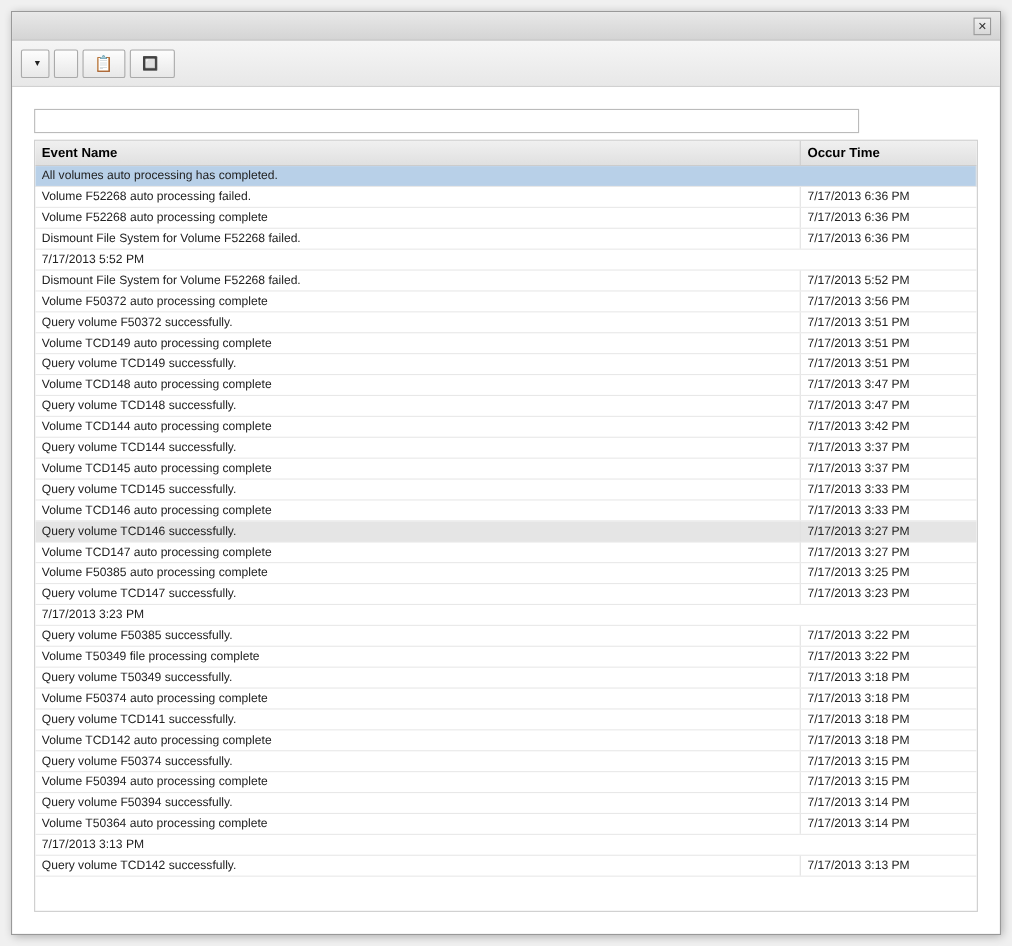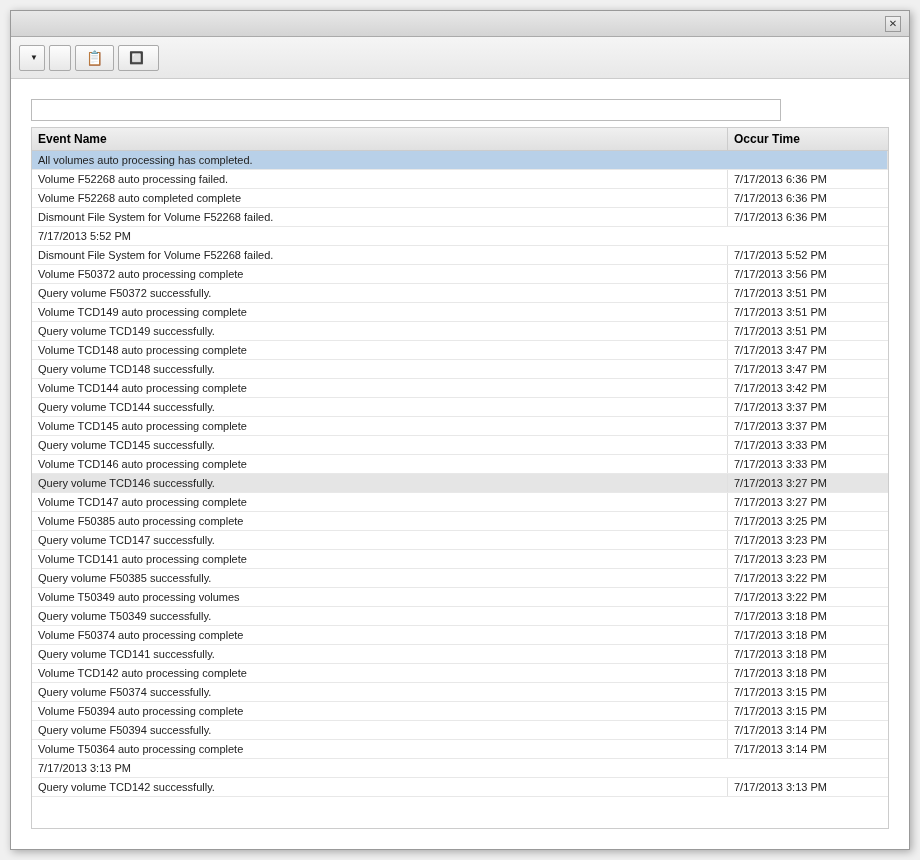--- a/index.html
+++ b/index.html
@@ -177,21 +177,21 @@
       </div>
       <div class="table-body" id="table-body">
       <div class="table-row selected">
     <div class="col-event">All volumes auto processing has completed.</div>
   </div>
           <div class="table-row">
     <div class="col-event">Volume F52268 auto processing failed.</div>
     <div class="col-time">7/17/2013 6:36 PM</div>
   </div>
           <div class="table-row">
-    <div class="col-event">Volume F52268 auto completed complete</div>
+    <div class="col-event">Volume F52268 auto processing complete</div>
     <div class="col-time">7/17/2013 6:36 PM</div>
   </div>
           <div class="table-row">
     <div class="col-event">Dismount File System for Volume F52268 failed.</div>
     <div class="col-time">7/17/2013 6:36 PM</div>
   </div>
           <div class="table-row">
     <div class="col-time">7/17/2013 5:52 PM</div>
   </div>
           <div class="table-row">
@@ -252,29 +252,28 @@
   </div>
           <div class="table-row">
     <div class="col-event">Volume F50385 auto processing complete</div>
     <div class="col-time">7/17/2013 3:25 PM</div>
   </div>
           <div class="table-row">
     <div class="col-event">Query volume TCD147 successfully.</div>
     <div class="col-time">7/17/2013 3:23 PM</div>
   </div>
           <div class="table-row">
-    <div class="col-event">Volume TCD141 auto processing complete</div>
     <div class="col-time">7/17/2013 3:23 PM</div>
   </div>
           <div class="table-row">
     <div class="col-event">Query volume F50385 successfully.</div>
     <div class="col-time">7/17/2013 3:22 PM</div>
   </div>
           <div class="table-row">
-    <div class="col-event">Volume T50349 auto processing volumes</div>
+    <div class="col-event">Volume T50349 file processing complete</div>
     <div class="col-time">7/17/2013 3:22 PM</div>
   </div>
           <div class="table-row">
     <div class="col-event">Query volume T50349 successfully.</div>
     <div class="col-time">7/17/2013 3:18 PM</div>
   </div>
           <div class="table-row">
     <div class="col-event">Volume F50374 auto processing complete</div>
     <div class="col-time">7/17/2013 3:18 PM</div>
   </div>

